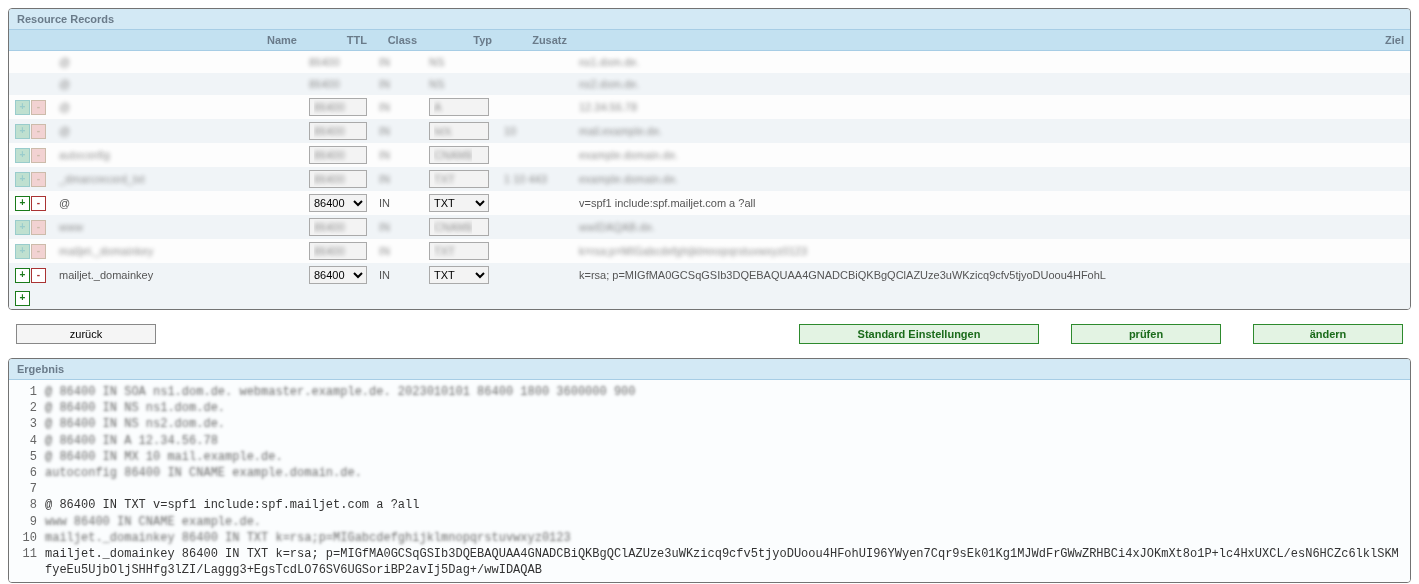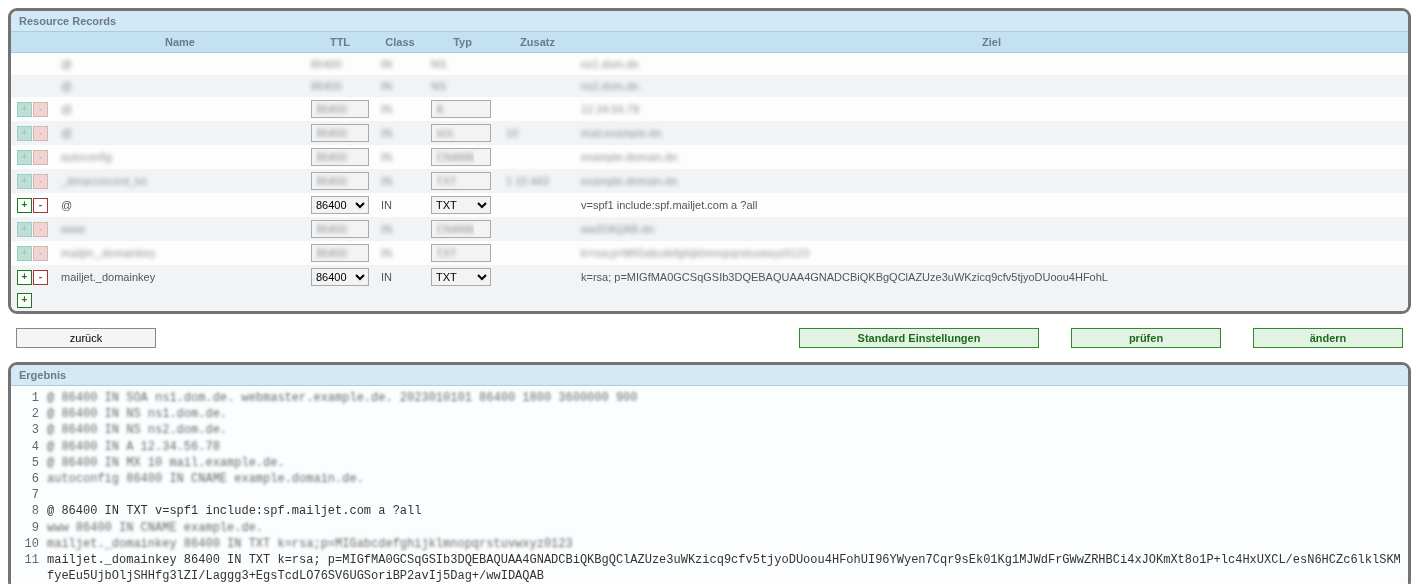--- a/index.html
+++ b/index.html
@@ -5,42 +5,42 @@
   * { box-sizing: border-box; }
   body {
     font-family: Verdana, Arial, sans-serif;
     font-size: 11px;
     color: #555;
     margin: 0;
     padding: 8px;
     background: #fff;
   }
   .panel {
-    border: 3px solid #737373;
-    border-radius: 9px;
+    border: 1px solid #737373;
+    border-radius: 4px;
     margin-bottom: 14px;
     overflow: hidden;
   }
   .panel-header {
     background: #d3e9f5;
     color: #6a7b8a;
     font-weight: bold;
     padding: 4px 8px;
     border-bottom: 1px solid #a7cde5;
   }
   table.records {
     width: 100%;
     border-collapse: separate;
     border-spacing: 0;
   }
   table.records thead th {
     background: #c3e1f1;
     color: #6a7b8a;
     font-weight: bold;
-    text-align: center;
+    text-align: right;
     padding: 4px 6px;
     border-bottom: 1px solid #a7cde5;
   }
   table.records tbody tr.alt { background: #f0f4f7; }
   table.records tbody tr { background: #fdfdfd; }
   table.records tbody td {
     padding: 3px 6px;
     vertical-align: middle;
     white-space: nowrap;
     height: 22px;

